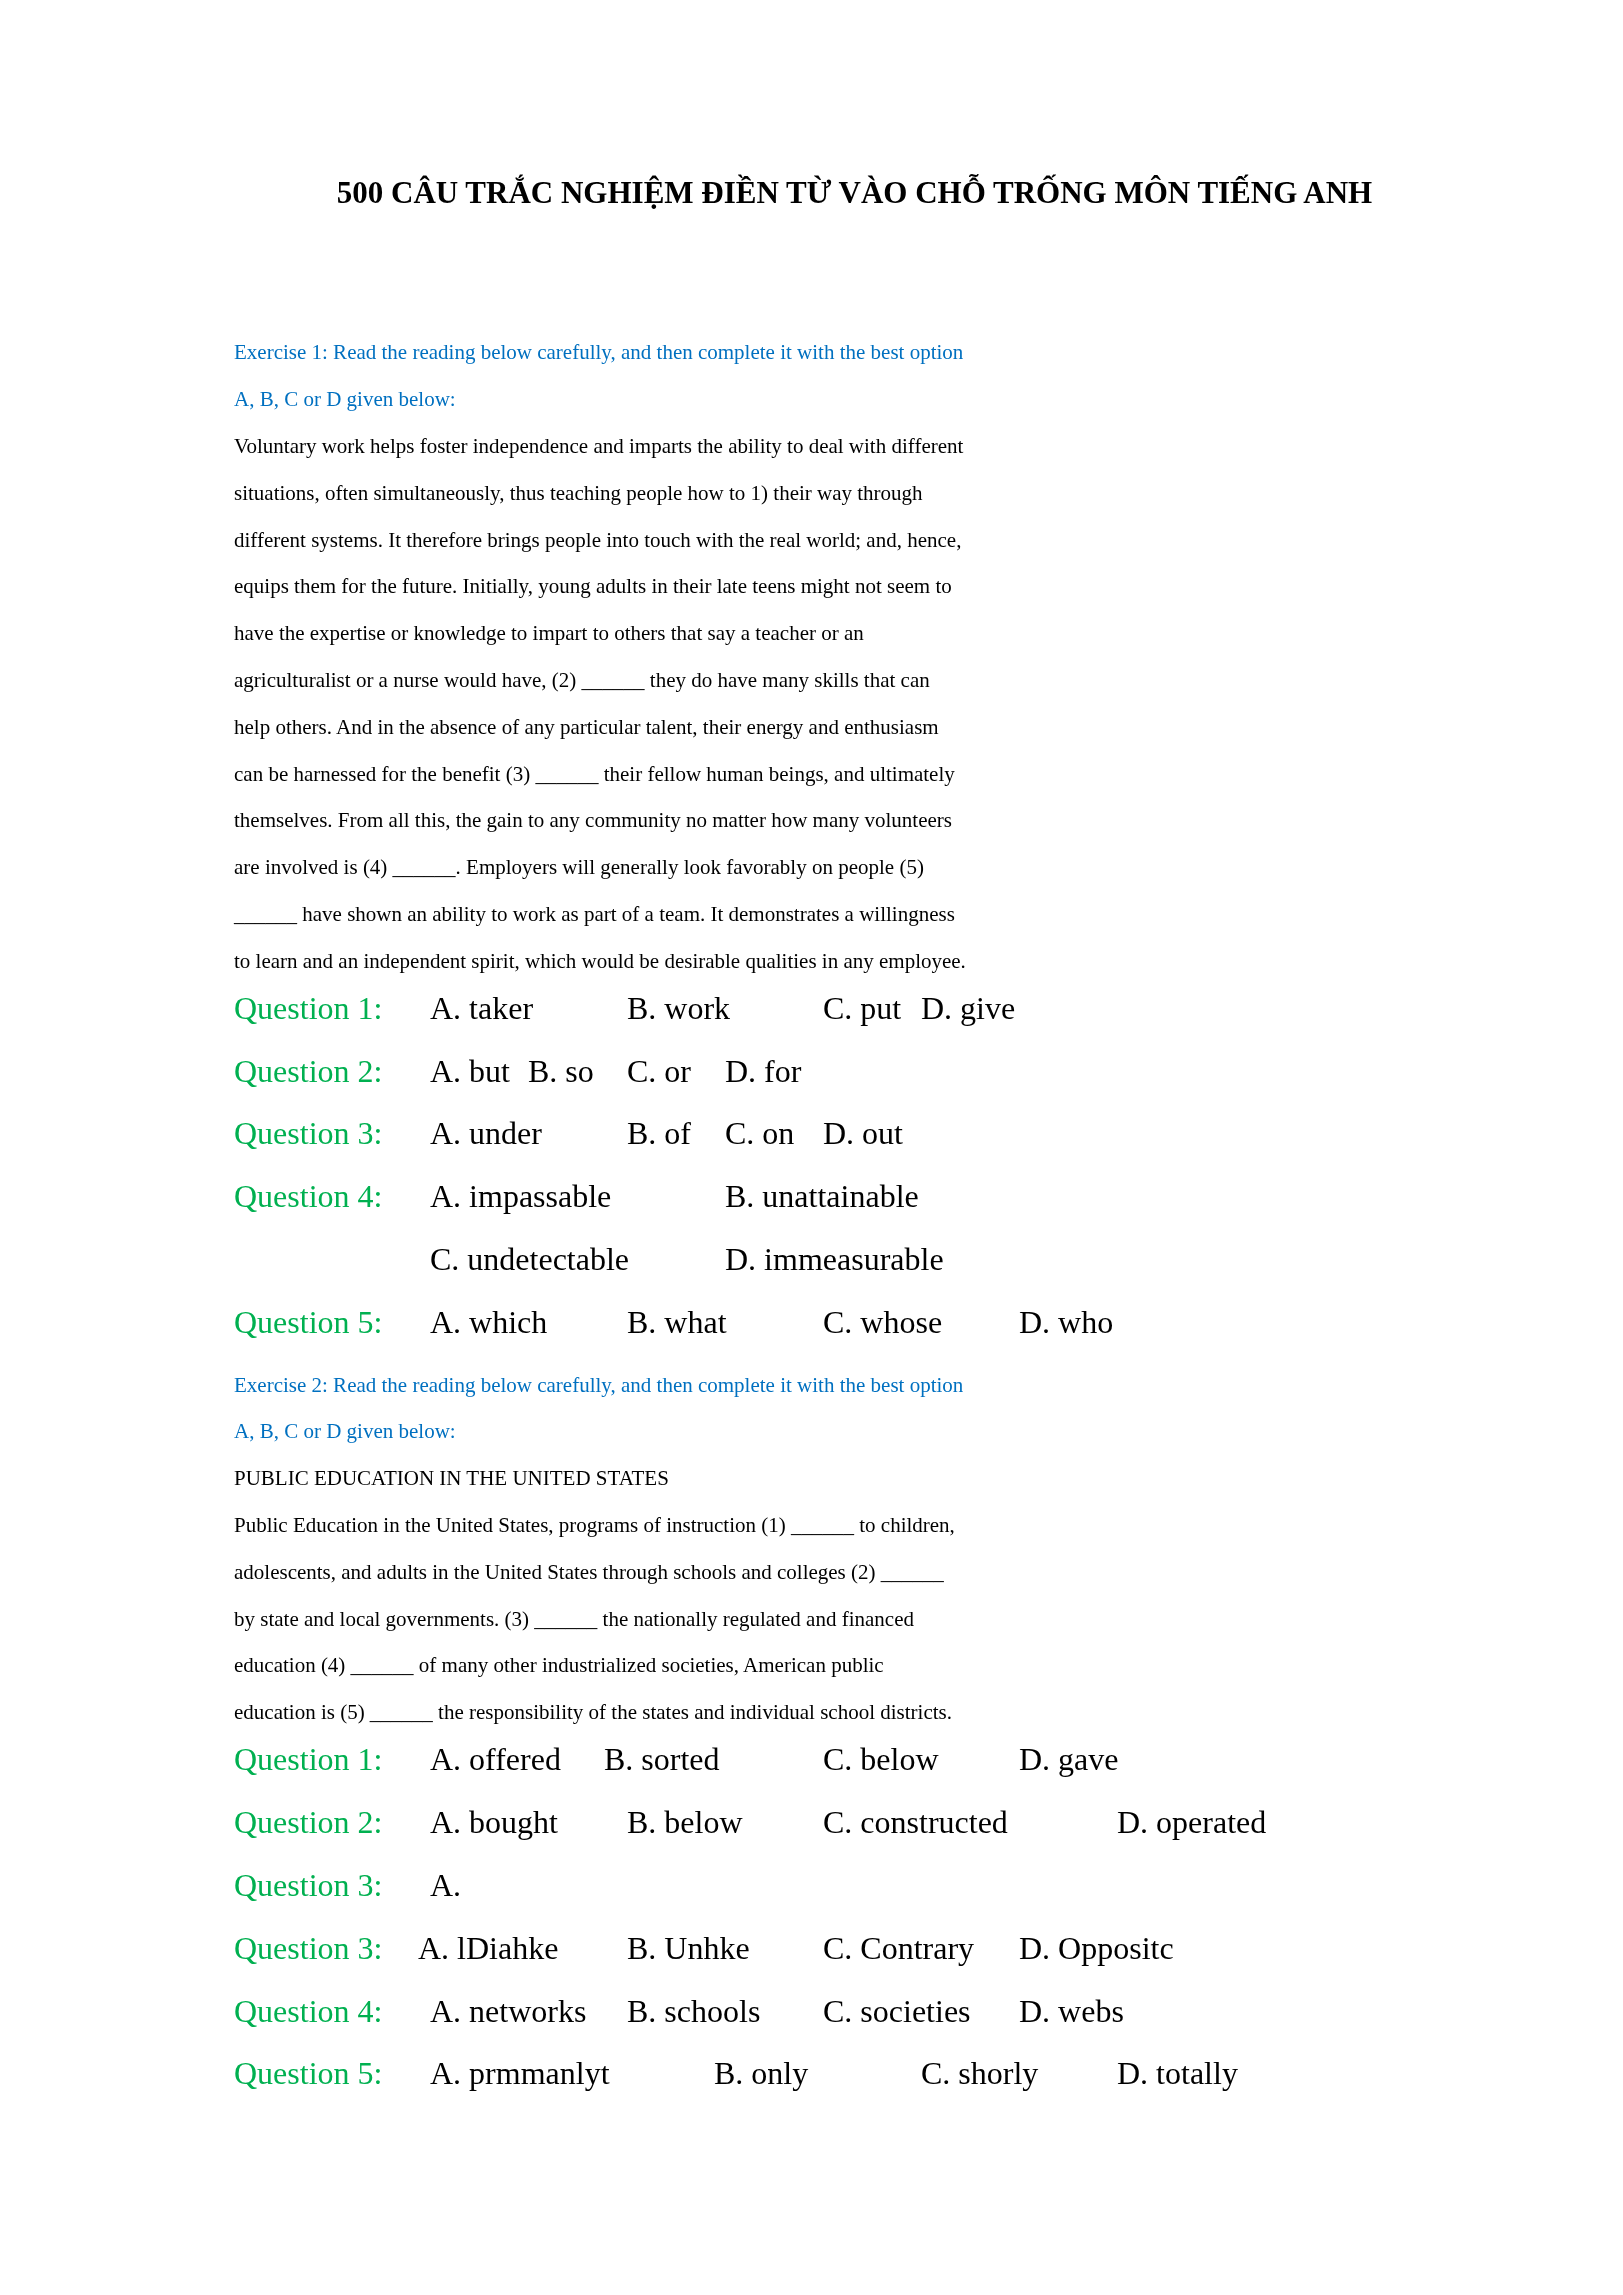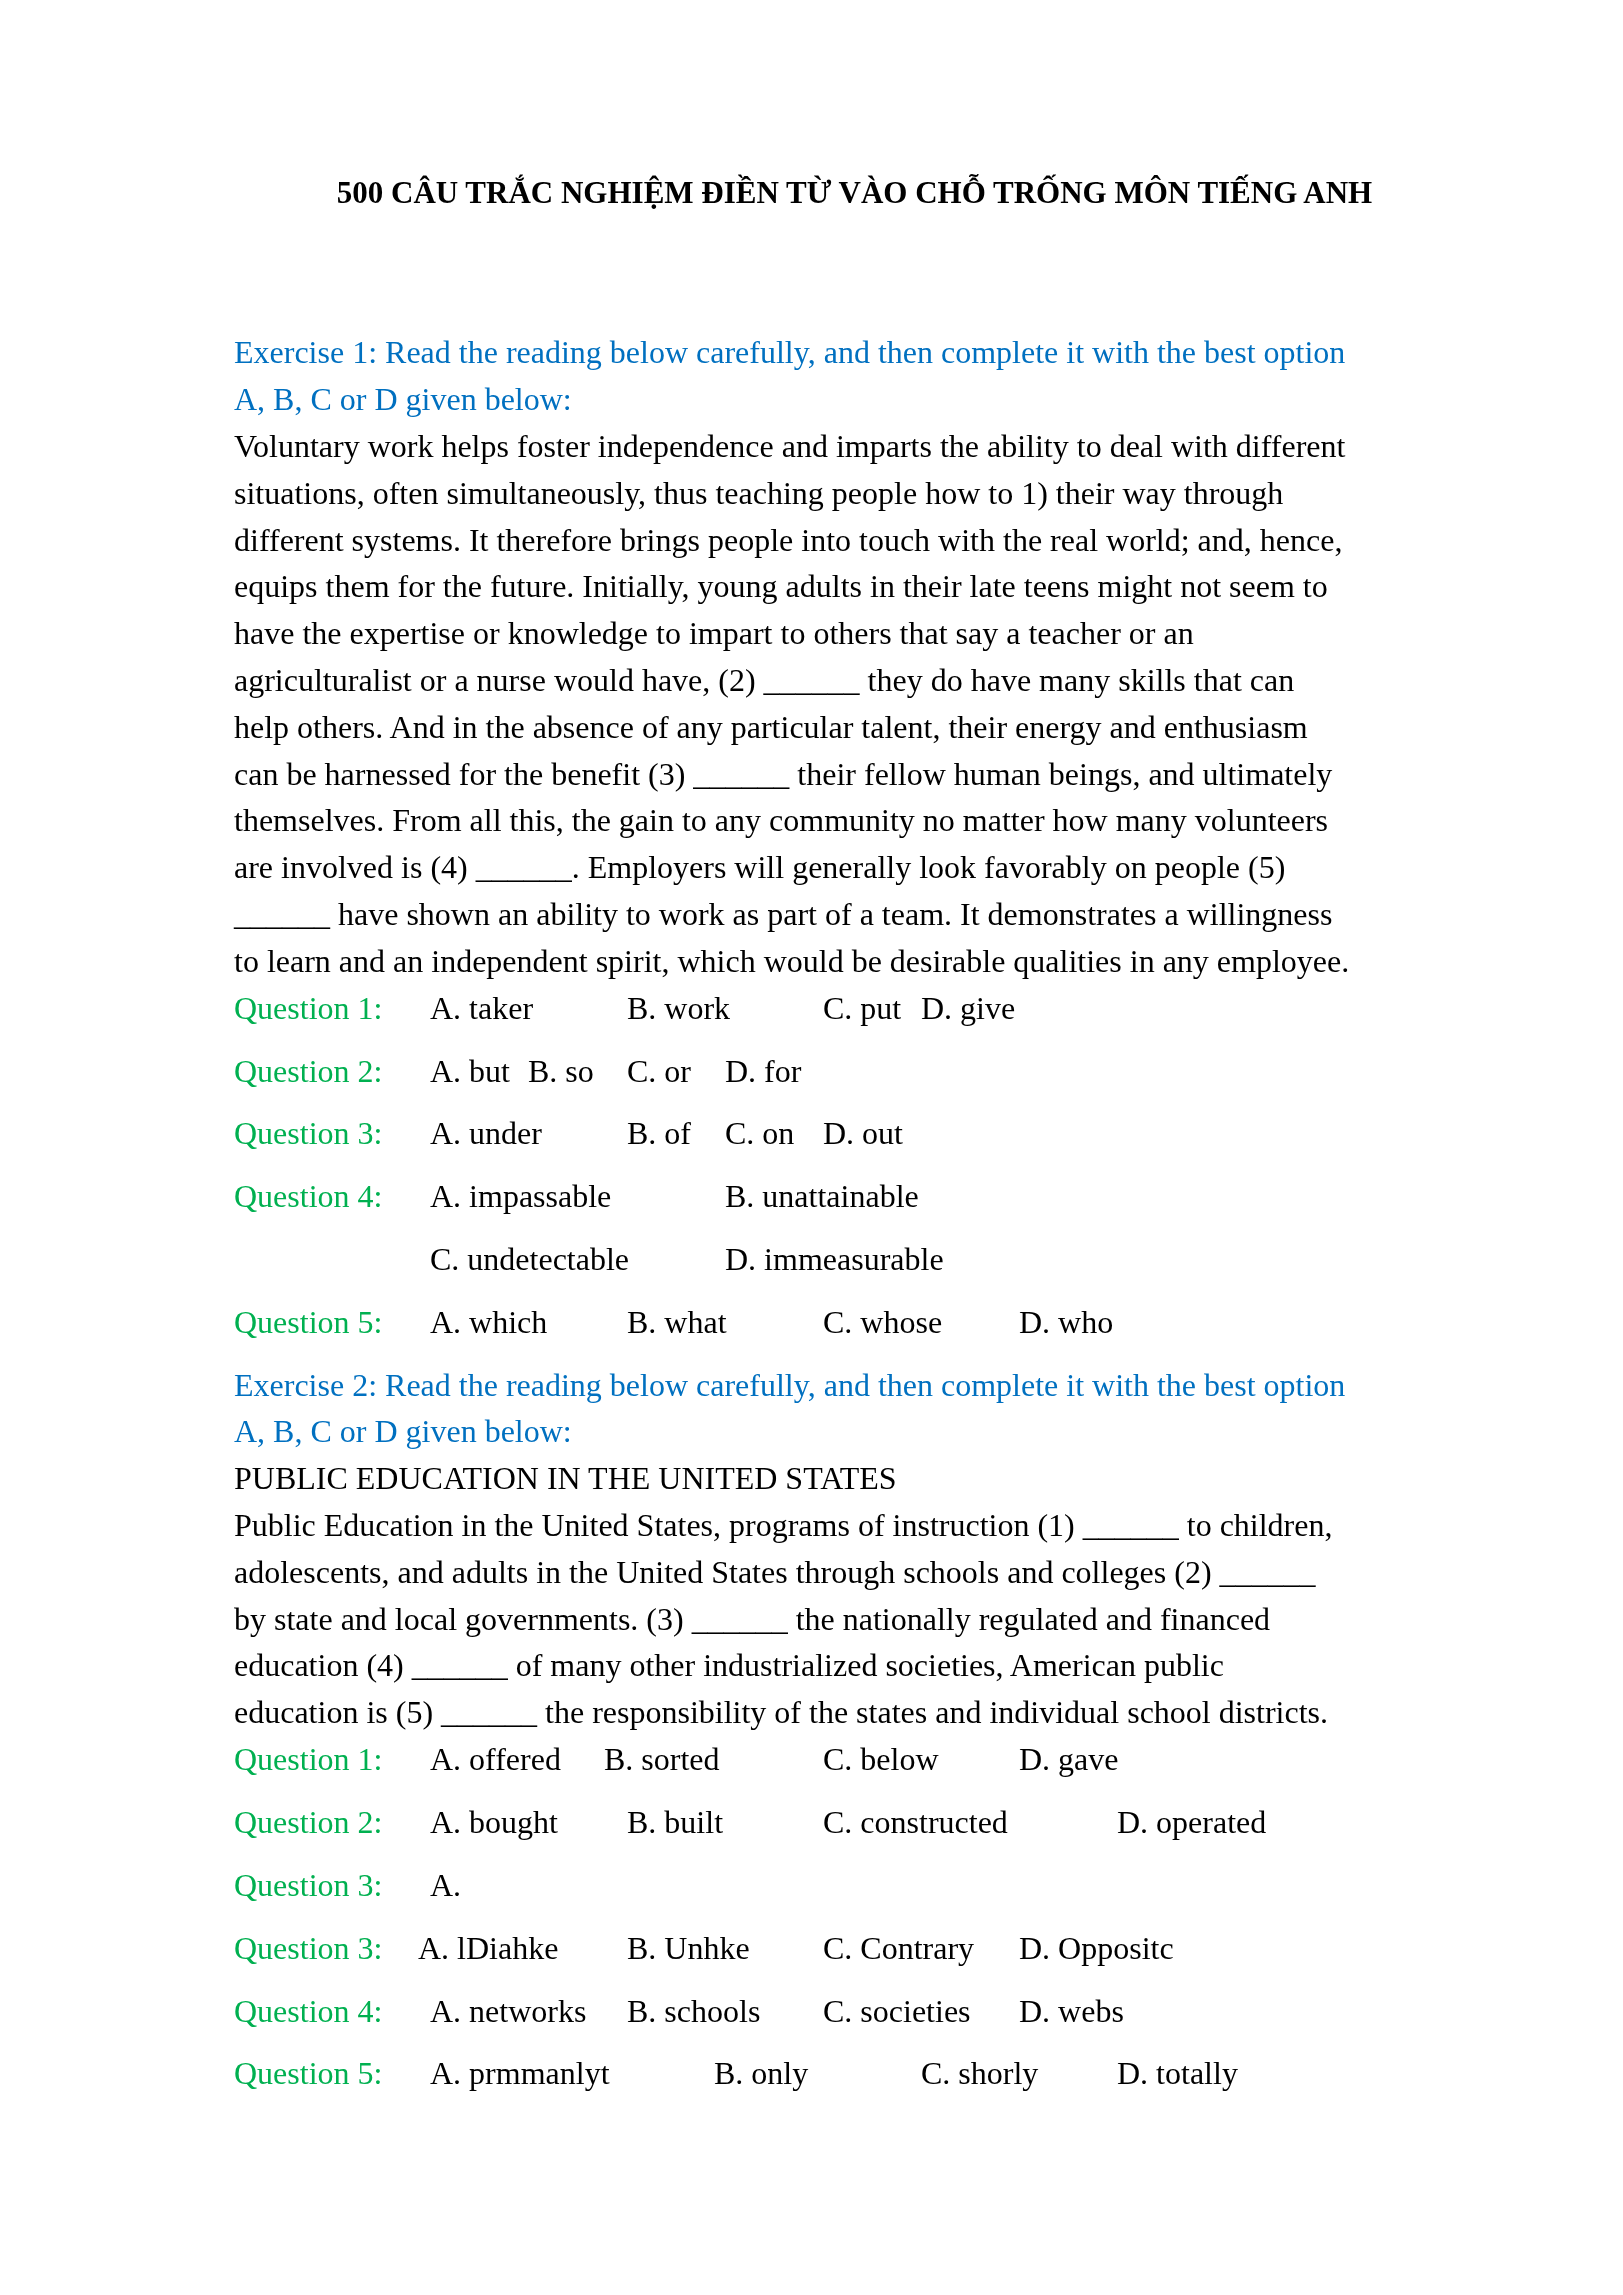--- a/index.html
+++ b/index.html
@@ -2,21 +2,21 @@
 <html style="font-size:12.6px"><head>
 <meta charset="utf-8">
 <style>
   html, body { margin: 0; padding: 0; background: #ffffff; }
   body { width: 1623px; height: 2295px; position: relative; overflow: hidden;
          font-family: "Liberation Serif", "DejaVu Serif", serif; color: #000; }
   .page { position: absolute; left: 234px; top: 0; width: 1241px; }
   .title { position: absolute; left: 0; width: 1241px; text-align: center; font-weight: bold;
            font-size: 31px; line-height: 46px; top: 170px; }
   .title .tline { display: block; white-space: nowrap; }
-  .line { position: absolute; left: 0; white-space: nowrap; font-size: 32px; line-height: 38px; }
+  .line { position: absolute; left: 0; white-space: nowrap; font-size: 21px; line-height: 38px; }
   .blue { color: #0070C0; }
   .green { color: #00B050; }
   .qrow { position: absolute; left: 0; height: 38px; font-size: 32px; line-height: 38px; white-space: nowrap; width: 1241px; }
   .qrow .qlabel { position: absolute; left: 0; top: 0; }
   .qrow .opt { position: absolute; top: 0; }
 </style>
 </head>
 <body>
 
 <div class="page">
@@ -94,21 +94,21 @@
     <div class="qrow" style="top:1740px">
       <span class="qlabel green">Question 1:</span>
       <span class="opt" style="left:196px">A. offered</span>
       <span class="opt" style="left:370px">B. sorted</span>
       <span class="opt" style="left:589px">C. below</span>
       <span class="opt" style="left:785px">D. gave</span>
     </div>
     <div class="qrow" style="top:1803px">
       <span class="qlabel green">Question 2:</span>
       <span class="opt" style="left:196px">A. bought</span>
-      <span class="opt" style="left:393px">B. built</span>
+      <span class="opt" style="left:393px">B. below</span>
       <span class="opt" style="left:589px">C. constructed</span>
       <span class="opt" style="left:883px">D. operated</span>
     </div>
     <div class="qrow" style="top:1866px">
       <span class="qlabel green">Question 3:</span>
       <span class="opt" style="left:196px">A.</span>
     </div>
     <div class="qrow" style="top:1929px">
       <span class="qlabel green">Question 3:</span>
       <span class="opt" style="left:184px">A. lDiahke</span>

